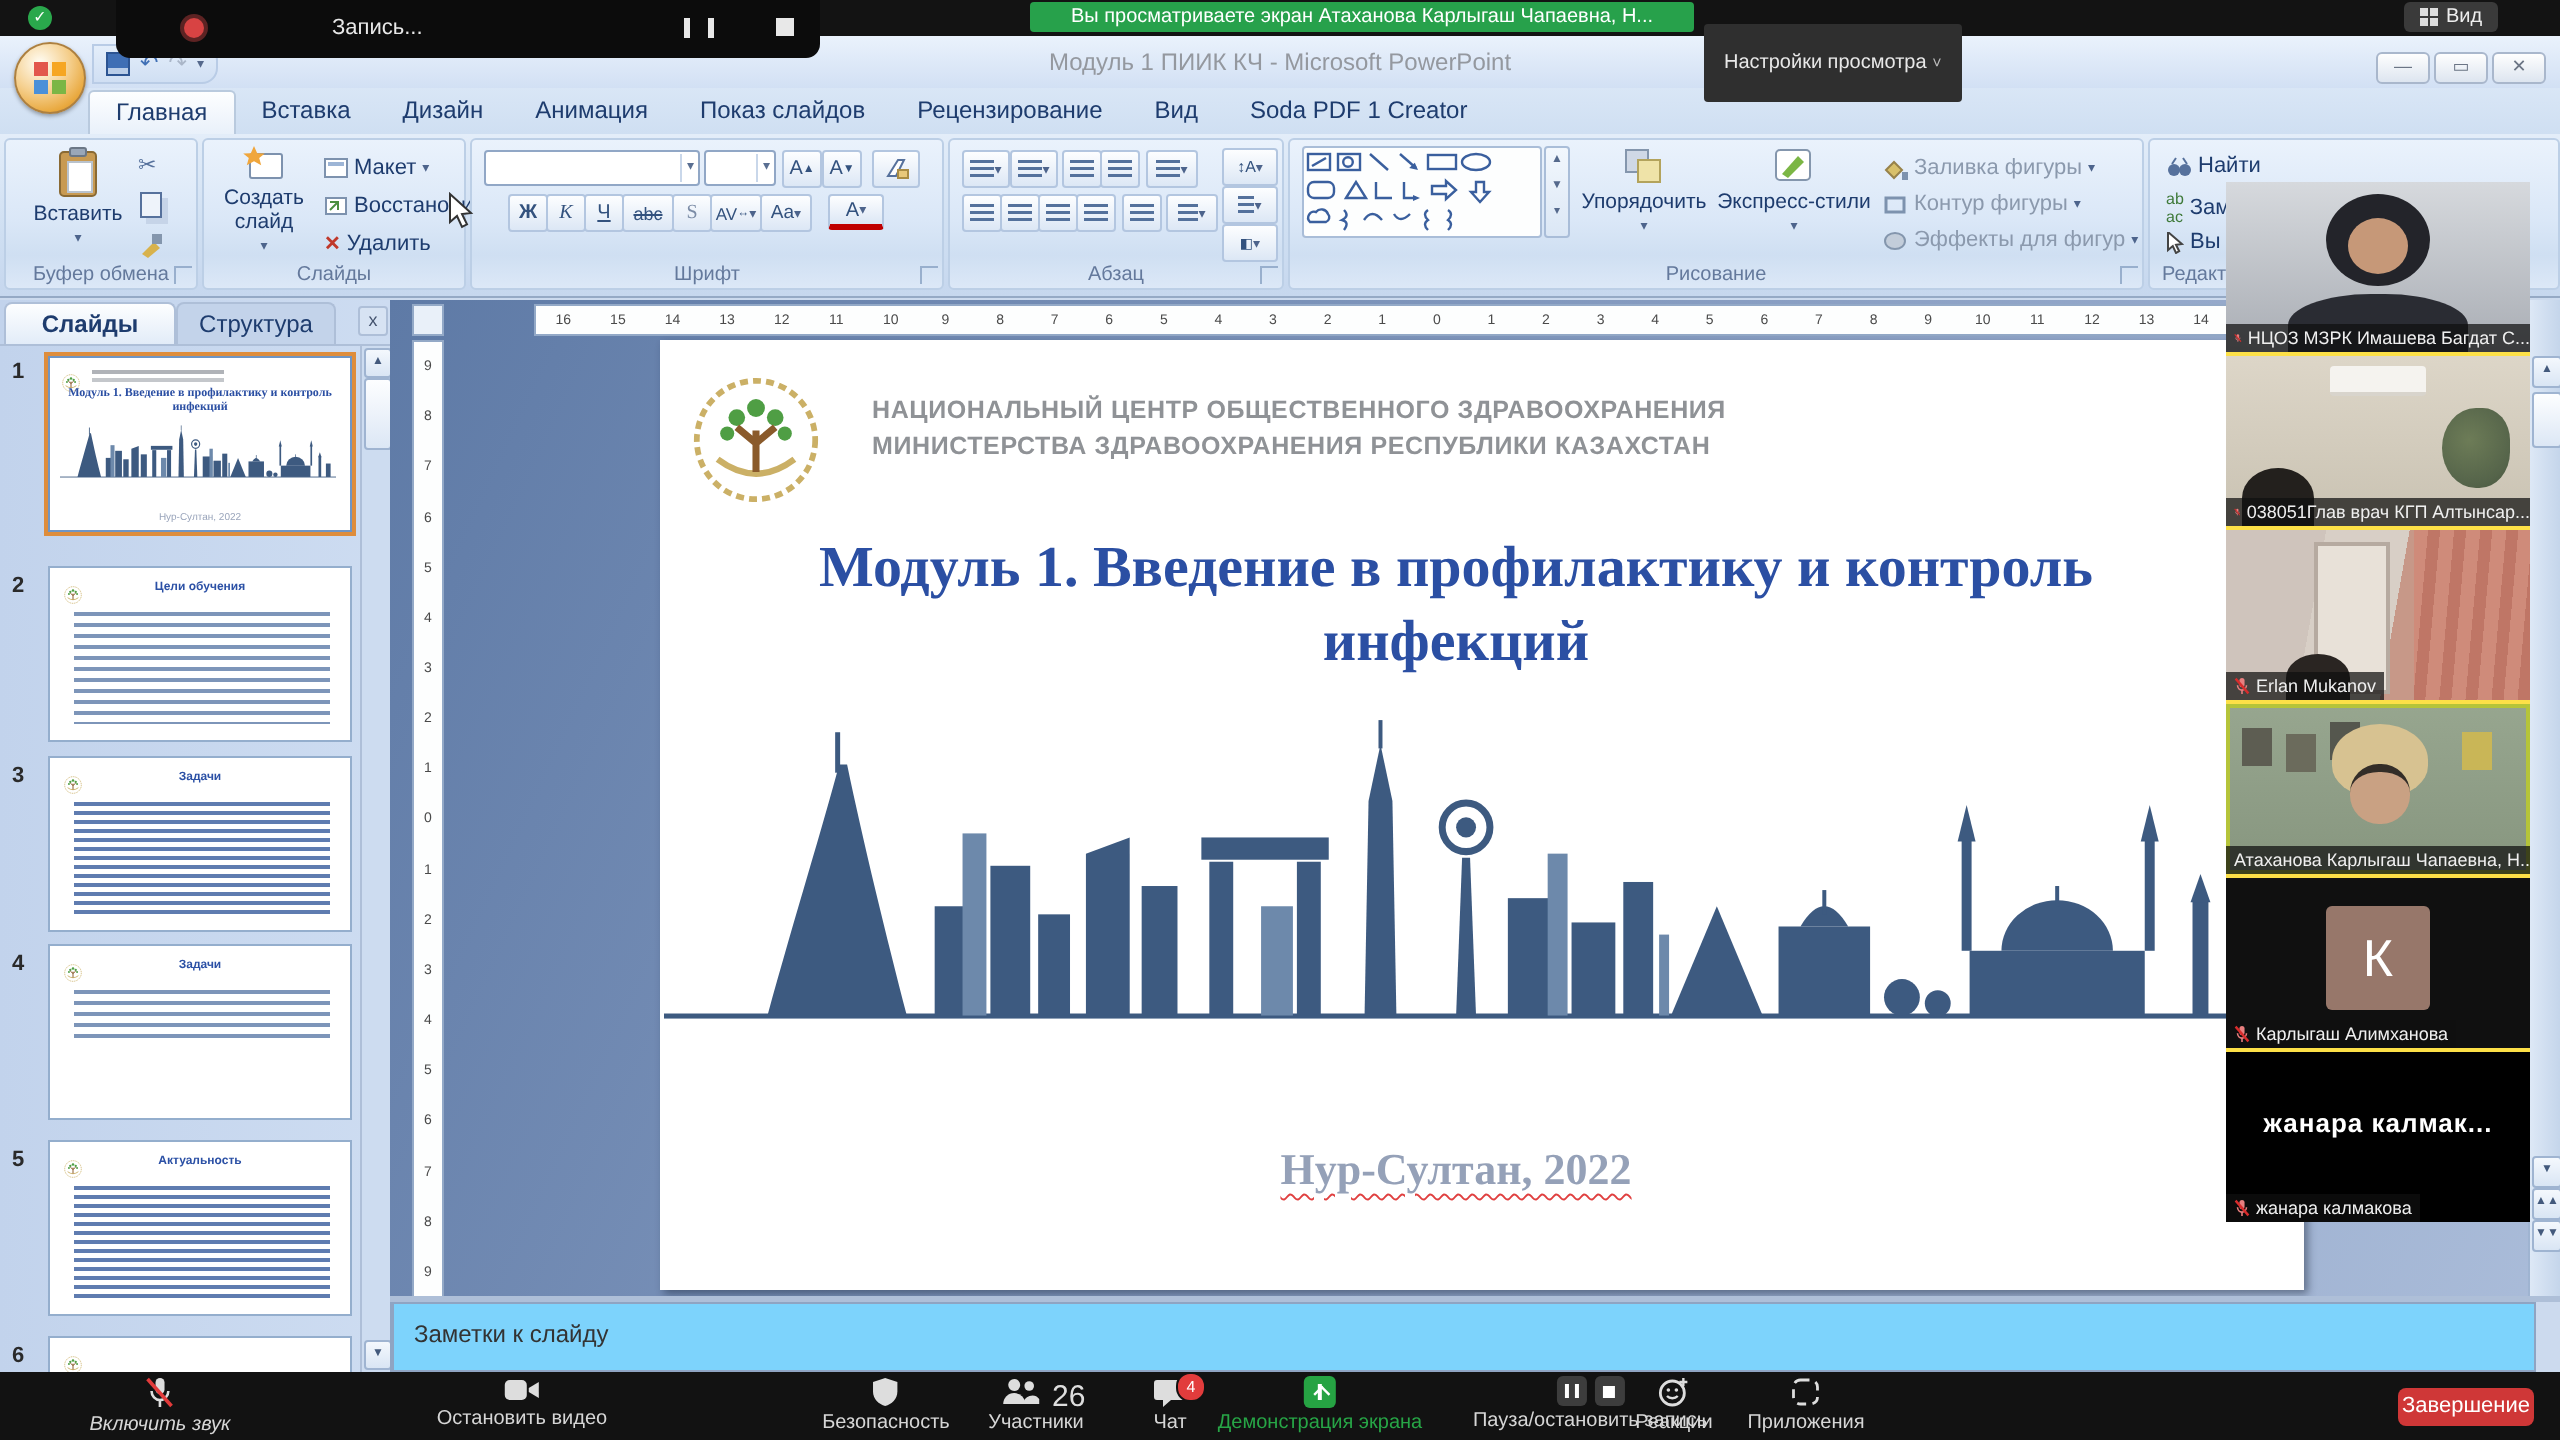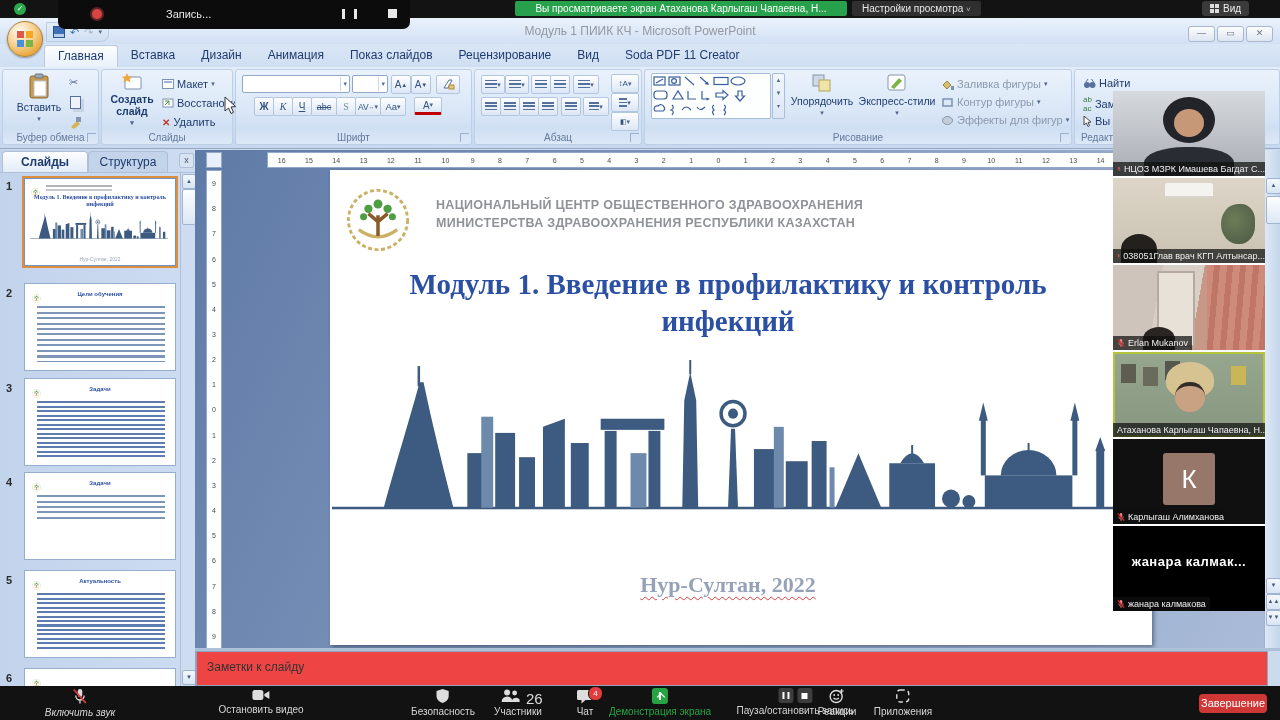--- a/index.html
+++ b/index.html
@@ -13,21 +13,21 @@
   .recwidget{position:absolute;left:58px;top:0;width:352px;height:29px;background:#0c0c0c;
              border-radius:0 0 7px 7px;z-index:61;}
   .recdot{position:absolute;left:34px;top:9px;width:10px;height:10px;border-radius:50%;background:#d84343;
           box-shadow:0 0 0 2px #5d2323;}
   .reclabel{position:absolute;left:108px;top:8px;font-size:11px;color:#e8e8e8;}
   .recpause{position:absolute;left:284px;top:9px;width:9px;height:10px;
             border-left:3px solid #e8e8e8;border-right:3px solid #e8e8e8;}
   .recstop{position:absolute;left:330px;top:9px;width:9px;height:9px;background:#e8e8e8;}
   .banner{position:absolute;left:515px;top:1px;width:332px;height:15px;background:#27a14b;border-radius:2px;
           color:#fff;font-size:10px;line-height:15px;text-align:center;white-space:nowrap;overflow:hidden;}
-  .viewset{position:absolute;left:852px;top:1px;height:15px;padding:0 10px;background:#2f2f2f;border-radius:2px;
+  .viewset{position:absolute;left:852px;top:12px;height:15px;padding:12px 10px;background:#2f2f2f;border-radius:2px;
            color:#e8e8e8;font-size:10px;line-height:15px;}
   .viewset i{font-style:normal;font-size:8px;color:#bbb;}
   .viewbtn{position:absolute;left:1202px;top:1px;height:15px;padding:0 8px;background:#3a3a3a;border-radius:3px;
            color:#eee;font-size:10px;line-height:15px;display:flex;align-items:center;gap:4px;}
   .gridico{width:9px;height:9px;background:
      linear-gradient(#ddd,#ddd) 0 0/4px 4px no-repeat, linear-gradient(#ddd,#ddd) 5px 0/4px 4px no-repeat,
      linear-gradient(#ddd,#ddd) 0 5px/4px 4px no-repeat, linear-gradient(#ddd,#ddd) 5px 5px/4px 4px no-repeat;}
 
   
   .ppt{position:absolute;left:0;top:18px;width:1280px;height:668px;background:#ccdaee;}
@@ -138,25 +138,25 @@
                 text-decoration-thickness:1px;text-underline-offset:4px;}
   .vscroll{position:absolute;left:1264px;top:150px;width:16px;height:501px;
            background:linear-gradient(90deg,#dde8f6,#c3d4ea);border-left:1px solid #9fb4d1;}
   .vsbtn{position:absolute;left:1px;width:13px;height:14px;background:linear-gradient(#f4f8fd,#d9e5f4);
          border:1px solid #9fb4d1;border-radius:2px;font-size:6px;color:#43597c;text-align:center;line-height:13px;}
   .vsthumb{position:absolute;left:1px;top:46px;width:13px;height:26px;background:linear-gradient(#fdfeff,#dce7f5);
            border:1px solid #9fb4d1;border-radius:2px;}
 
   
   .splitter{position:absolute;left:195px;top:648px;width:1085px;height:3px;background:#aebfd8;}
-  .notes{position:absolute;left:196px;top:651px;width:1070px;height:33px;background:#ef4444;border:1px solid #8fa4c2;}
+  .notes{position:absolute;left:196px;top:651px;width:1070px;height:33px;background:#7dd3fc;border:1px solid #8fa4c2;}
   .notes div{margin:8px 0 0 10px;font-size:12px;color:#333;}
 
   
-  .vstrip{position:absolute;left:1113px;top:91px;width:152px;height:520px;background:#ffffff;z-index:40;}
+  .vstrip{position:absolute;left:1113px;top:91px;width:152px;height:520px;background:#fde047;z-index:40;}
   .vtile{position:absolute;left:0;width:152px;height:85px;overflow:hidden;background:#222;}
   .vtile.active{box-shadow:inset 0 0 0 2px #b5c43a;}
   .vlabel{position:absolute;left:0;bottom:0;max-width:148px;background:rgba(15,15,15,.72);color:#efefef;
           font-size:9px;line-height:14px;padding:0 4px;white-space:nowrap;overflow:hidden;
           display:flex;align-items:center;gap:3px;z-index:3;}
   .decor{position:absolute;}
   .v1{background:linear-gradient(#d6d9dd,#a9adb4);}
   .v1 .da{left:50px;top:6px;width:52px;height:46px;border-radius:50%;background:#23242a;}
   .v1 .db{left:61px;top:18px;width:30px;height:28px;border-radius:50%;background:#c69878;}
   .v1 .dc{left:31px;top:56px;width:90px;height:34px;border-radius:46% 46% 0 0;background:#2a2c33;}
@@ -293,21 +293,21 @@
 
   <div class="tabrow">
     <div class="tabs" id="ppt-tabs">
         <div class="ptab active">Главная</div>
         <div class="ptab">Вставка</div>
         <div class="ptab">Дизайн</div>
         <div class="ptab">Анимация</div>
         <div class="ptab">Показ слайдов</div>
         <div class="ptab">Рецензирование</div>
         <div class="ptab">Вид</div>
-        <div class="ptab">Soda PDF 11 Creator</div>
+        <div class="ptab">Soda PDF 1 Creator</div>
       </div>
   </div>
 
   <div class="ribbon">
 
     <div class="rgroup g-clip">
       <div class="bigbtn" style="left:10px;top:2px;width:50px;height:58px;">
         <svg width="22" height="26" viewBox="0 0 22 26">
           <rect x="2" y="3" width="18" height="22" rx="2" fill="#c89a52" stroke="#8a6a34"></rect>
           <rect x="7" y="1" width="8" height="4" rx="1" fill="#9aa7b8" stroke="#6b7786"></rect>
@@ -324,21 +324,21 @@
         <svg width="13" height="13" viewBox="0 0 13 13">
             <path d="M2 11 L8 5 L11 8 L5 13Z" fill="#d8b24c"></path>
             <rect x="7" y="1" width="5" height="5" fill="#8496ad"></rect>
           </svg>
       </div>
       <div class="rglabel">Буфер обмена</div>
       <div class="dlg"></div>
     </div>
 
     <div class="rgroup g-slides">
-      <div class="bigbtn" style="left:2px;top:2px;width:54px;height:58px;font-weight:bold;">
+      <div class="bigbtn" style="left:2px;top:2px;width:54px;height:58px;">
         <svg width="22" height="18" viewBox="0 0 22 18">
           <rect x="4" y="4" width="16" height="12" rx="1" fill="#fff" stroke="#7d92ae"></rect>
           <polygon points="6,0 7.6,3.6 11.4,3.8 8.6,6 9.6,9.6 6,7.6 2.4,9.6 3.4,6 0.6,3.8 4.4,3.6" fill="#f0a63c"></polygon>
         </svg>
         <span>Создать слайд</span>
         <span class="dd7">▾</span>
       </div>
       <div class="rb" style="left:60px;top:8px;">
         <svg width="12" height="10" viewBox="0 0 12 10">
             <rect x="0.5" y="0.5" width="11" height="9" fill="#fff" stroke="#7d92ae"></rect>

